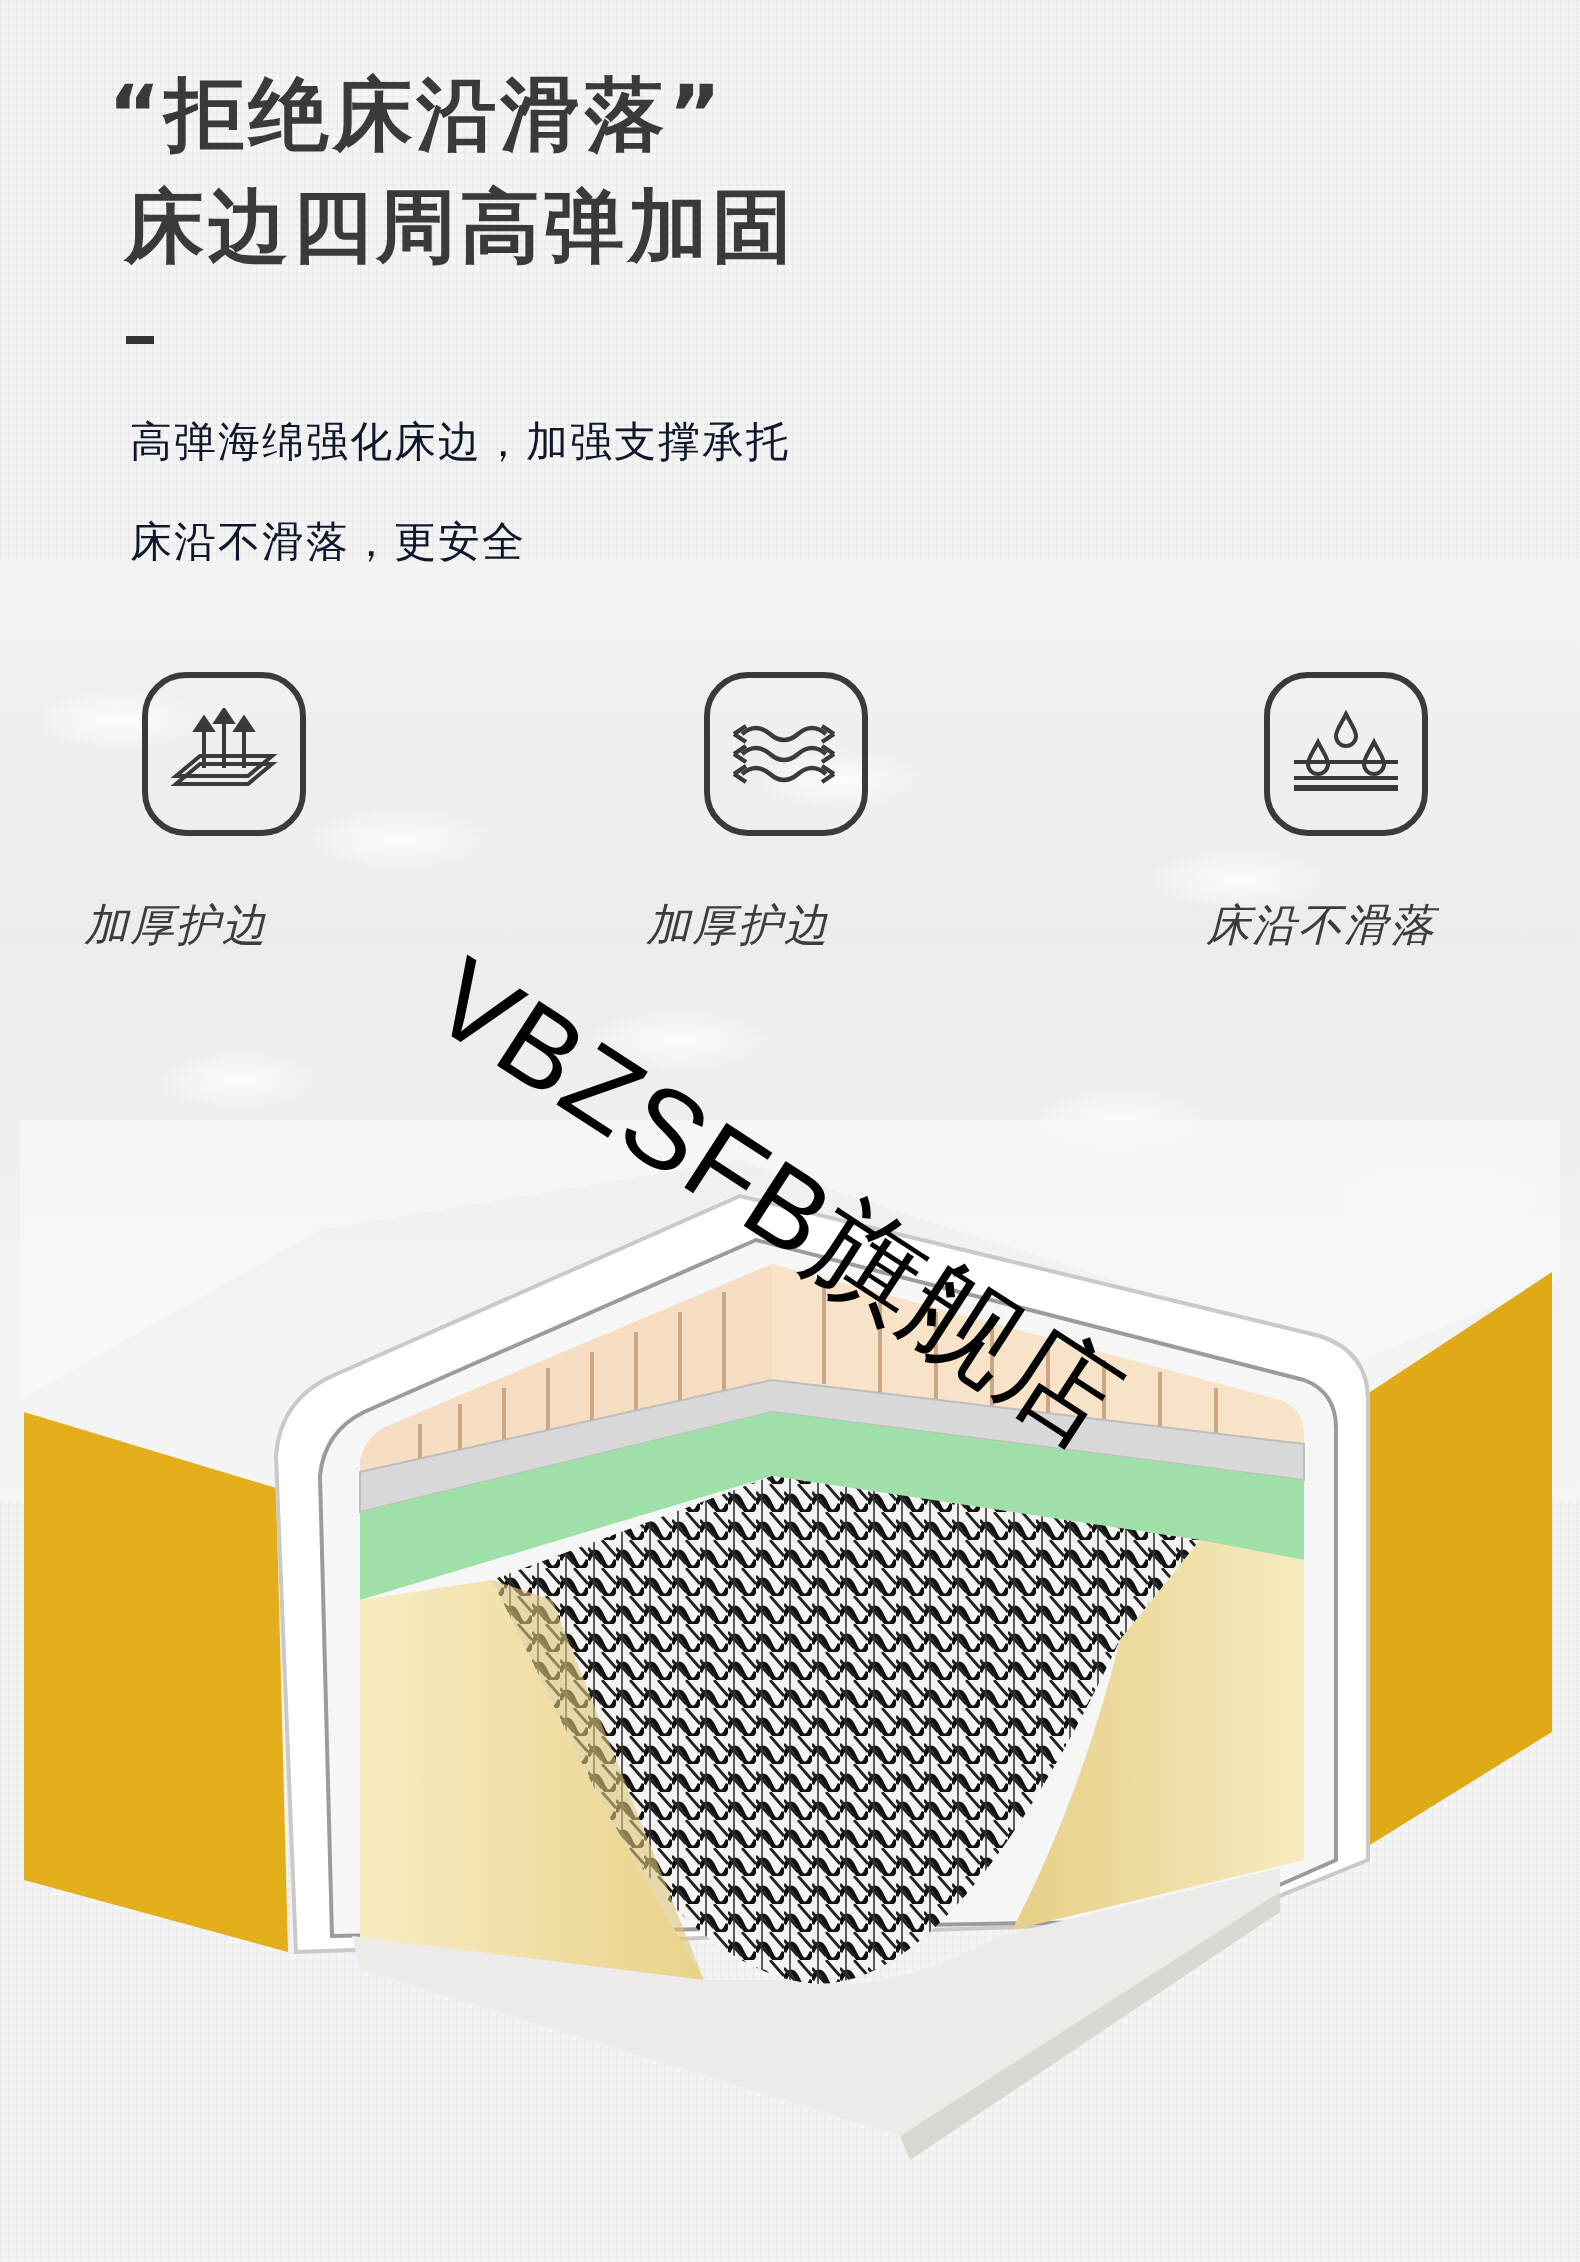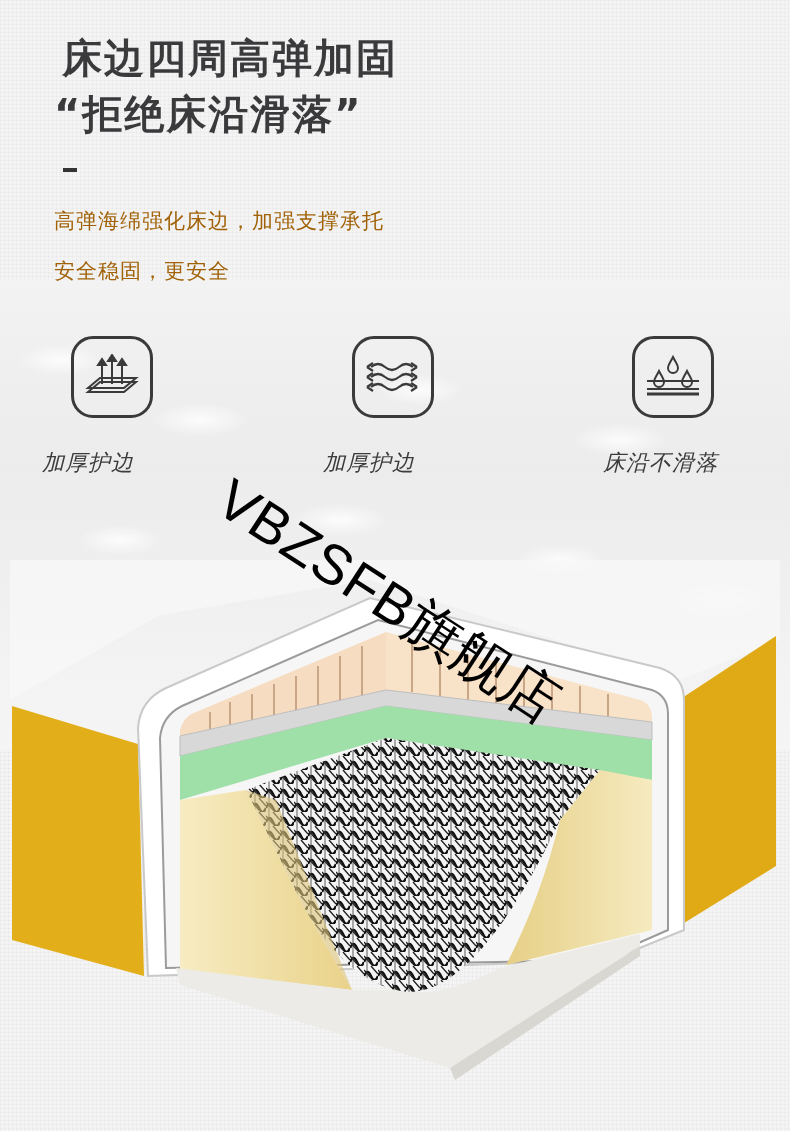--- a/index.html
+++ b/index.html
@@ -34,22 +34,22 @@
       position: absolute; left: 62px; top: 30px;
       font-family: "DejaVu Sans", sans-serif; font-weight: bold;
       font-size: 40px; line-height: 56px; color: #3a3a3c; letter-spacing: 2px;
     }
     .headline .line { display: block; white-space: nowrap; }
     .headline .line2 { margin-left: -8px; }
     .dash {
       position: absolute; left: 63px; top: 168px; width: 14px; height: 4px; background: #333;
     }
     .desc {
-      position: absolute; left: 54px; top: 196px;
-      font-size: 21px; color: #a16207; line-height: 50px; letter-spacing: 1px;
+      position: absolute; left: 65px; top: 196px;
+      font-size: 21px; color: #0f172a; line-height: 50px; letter-spacing: 1px;
     }
     .desc .line { display: block; white-space: nowrap; }
     .feature {
       position: absolute; top: 336px; width: 140px; text-align: left; font-style: italic;
     }
     .feature .icon-box {
       width: 82px; height: 82px; margin: 0 auto;
       border: 3px solid #3a3a3a; border-radius: 22px; box-sizing: border-box;
       display: flex; align-items: center; justify-content: center; background: transparent;
     }
@@ -67,28 +67,28 @@
       white-space: nowrap; letter-spacing: 1px; line-height: 1;
     }
   </style>
 </head>
 <body>
 
 <div class="bg-grid"></div>
 <div class="quilt"></div>
 
 <h1 class="headline" style="margin:0;">
+  <span class="line line2">“拒绝床沿滑落”</span>
   <span class="line">床边四周高弹加固</span>
-  <span class="line line2">“拒绝床沿滑落”</span>
 </h1>
 <div class="dash"></div>
 
 <div class="desc">
   <span class="line">高弹海绵强化床边，加强支撑承托</span>
-  <span class="line">安全稳固，更安全</span>
+  <span class="line">床沿不滑落，更安全</span>
 </div>
 
 <div class="feature f1">
   <div class="icon-box">
     <svg width="56" height="46" viewBox="0 0 56 46" fill="none" stroke="#3a3a3a" stroke-width="2">
       <path d="M4 34 L16 24 L52 24 L40 34 Z"></path>
       <path d="M4 38 L16 28 L52 28 L40 38 Z"></path>
       <line x1="18" y1="30" x2="18" y2="8"></line>
         <path d="M14 11 L18 5 L22 11 Z" fill="#3a3a3a"></path>
       <line x1="28" y1="30" x2="28" y2="4"></line>

